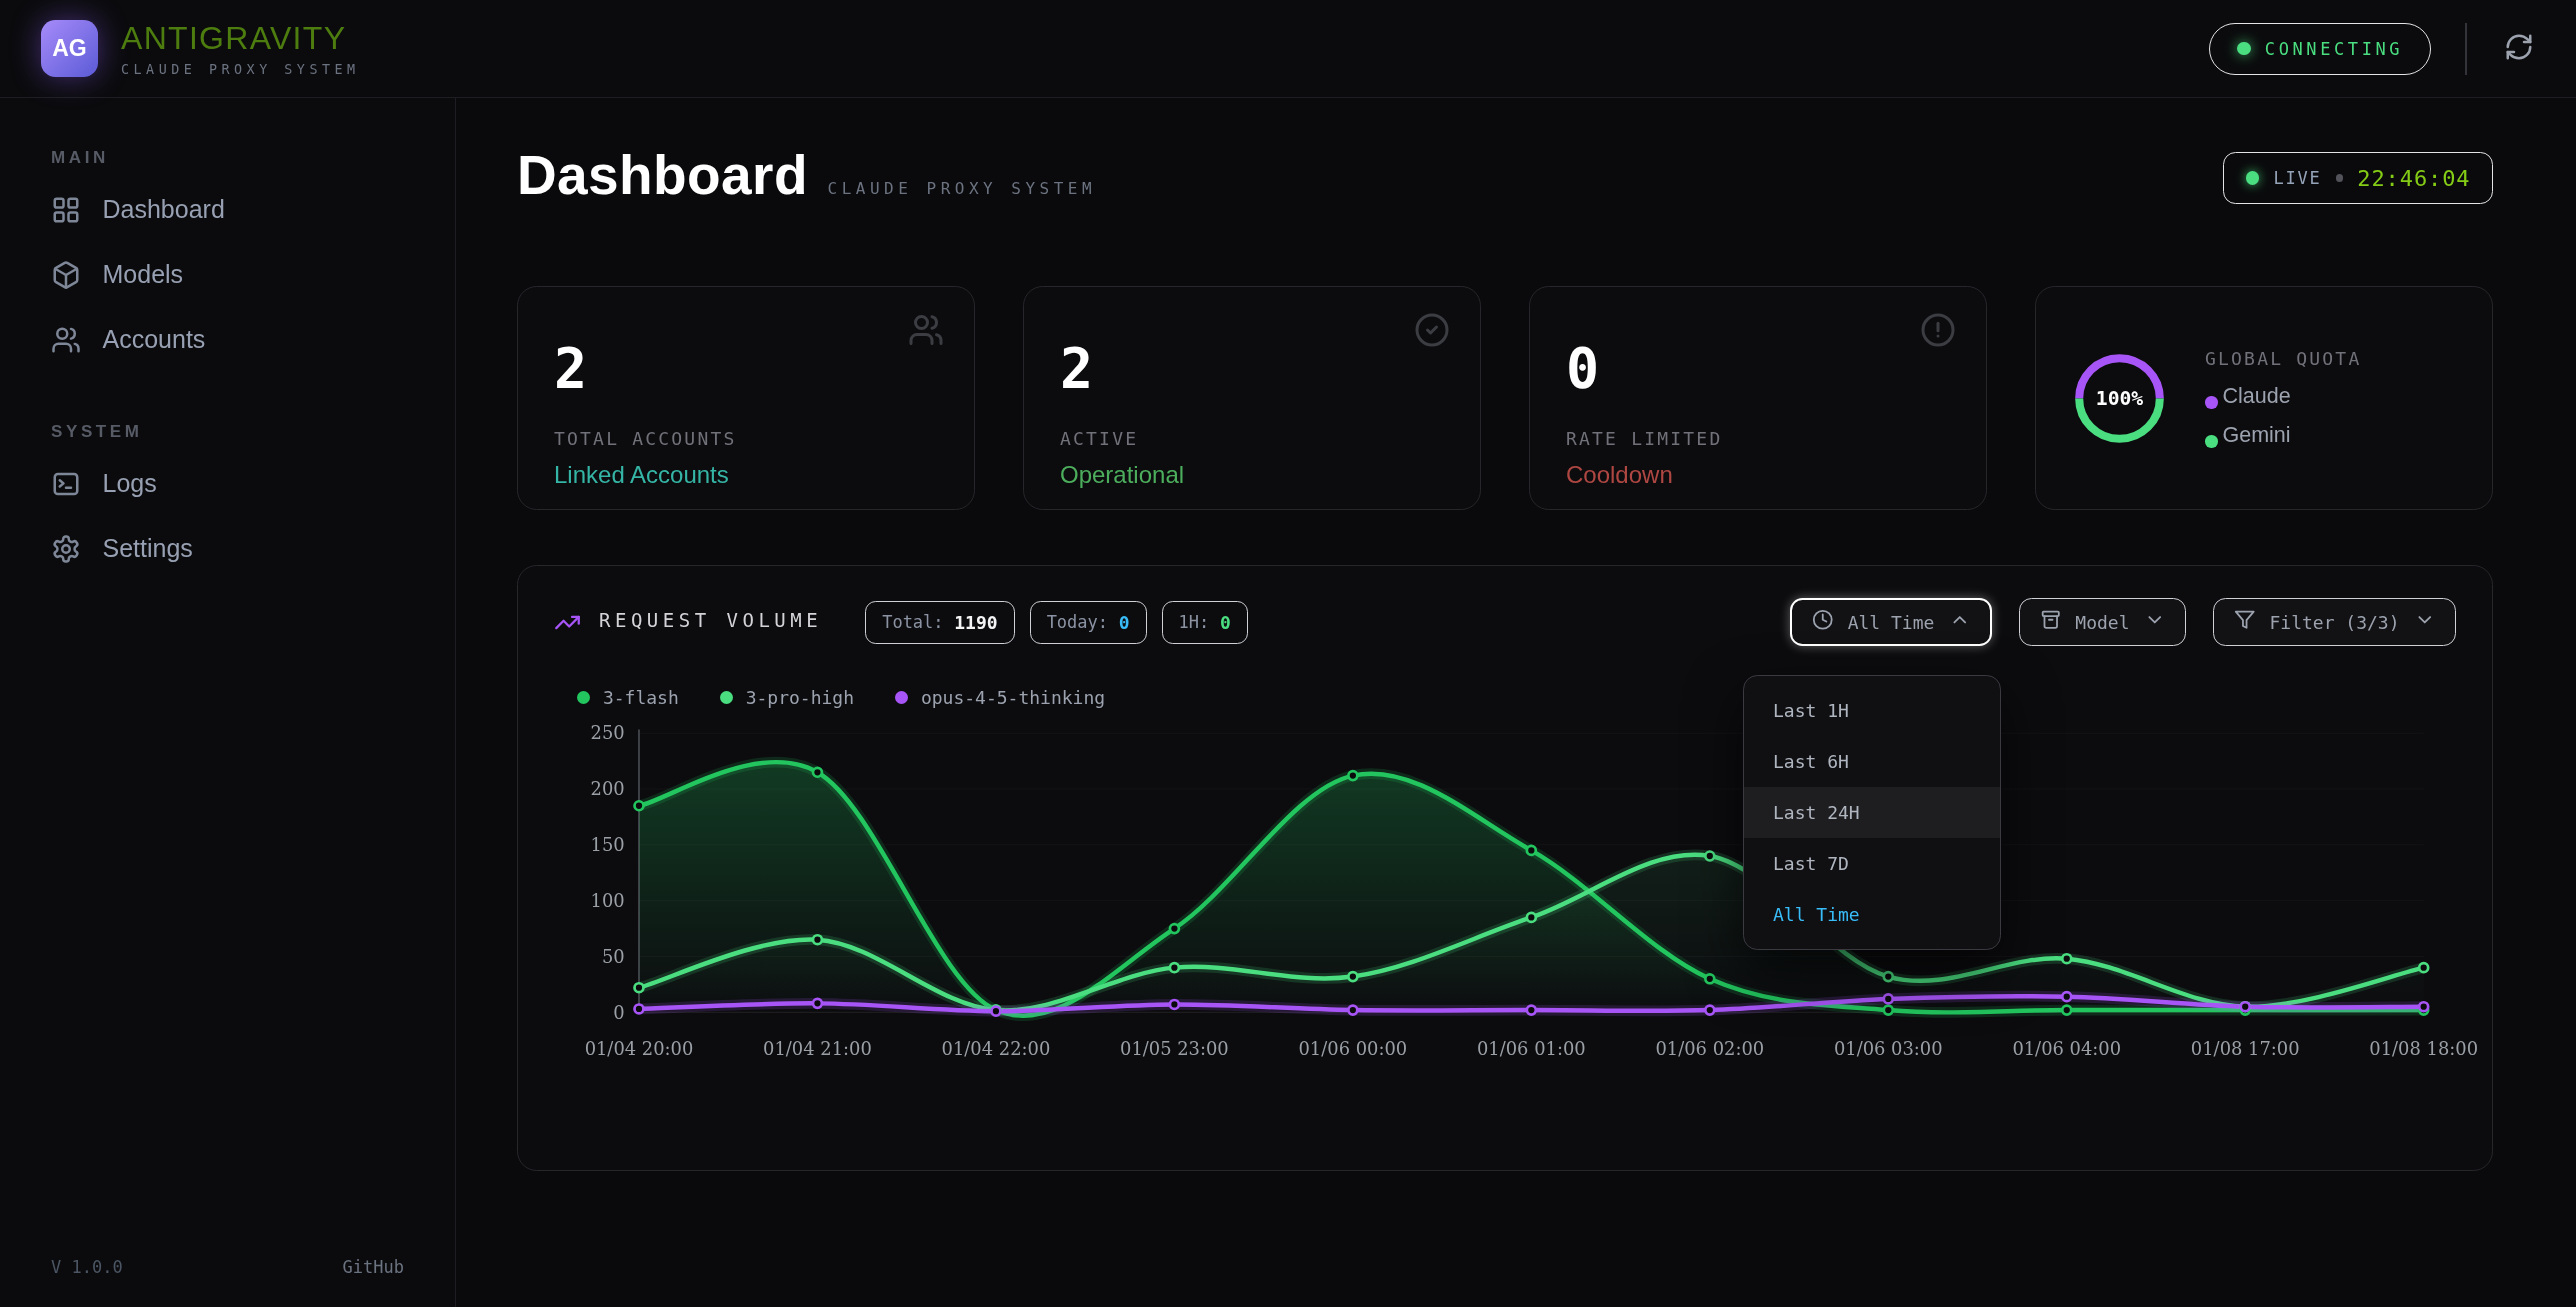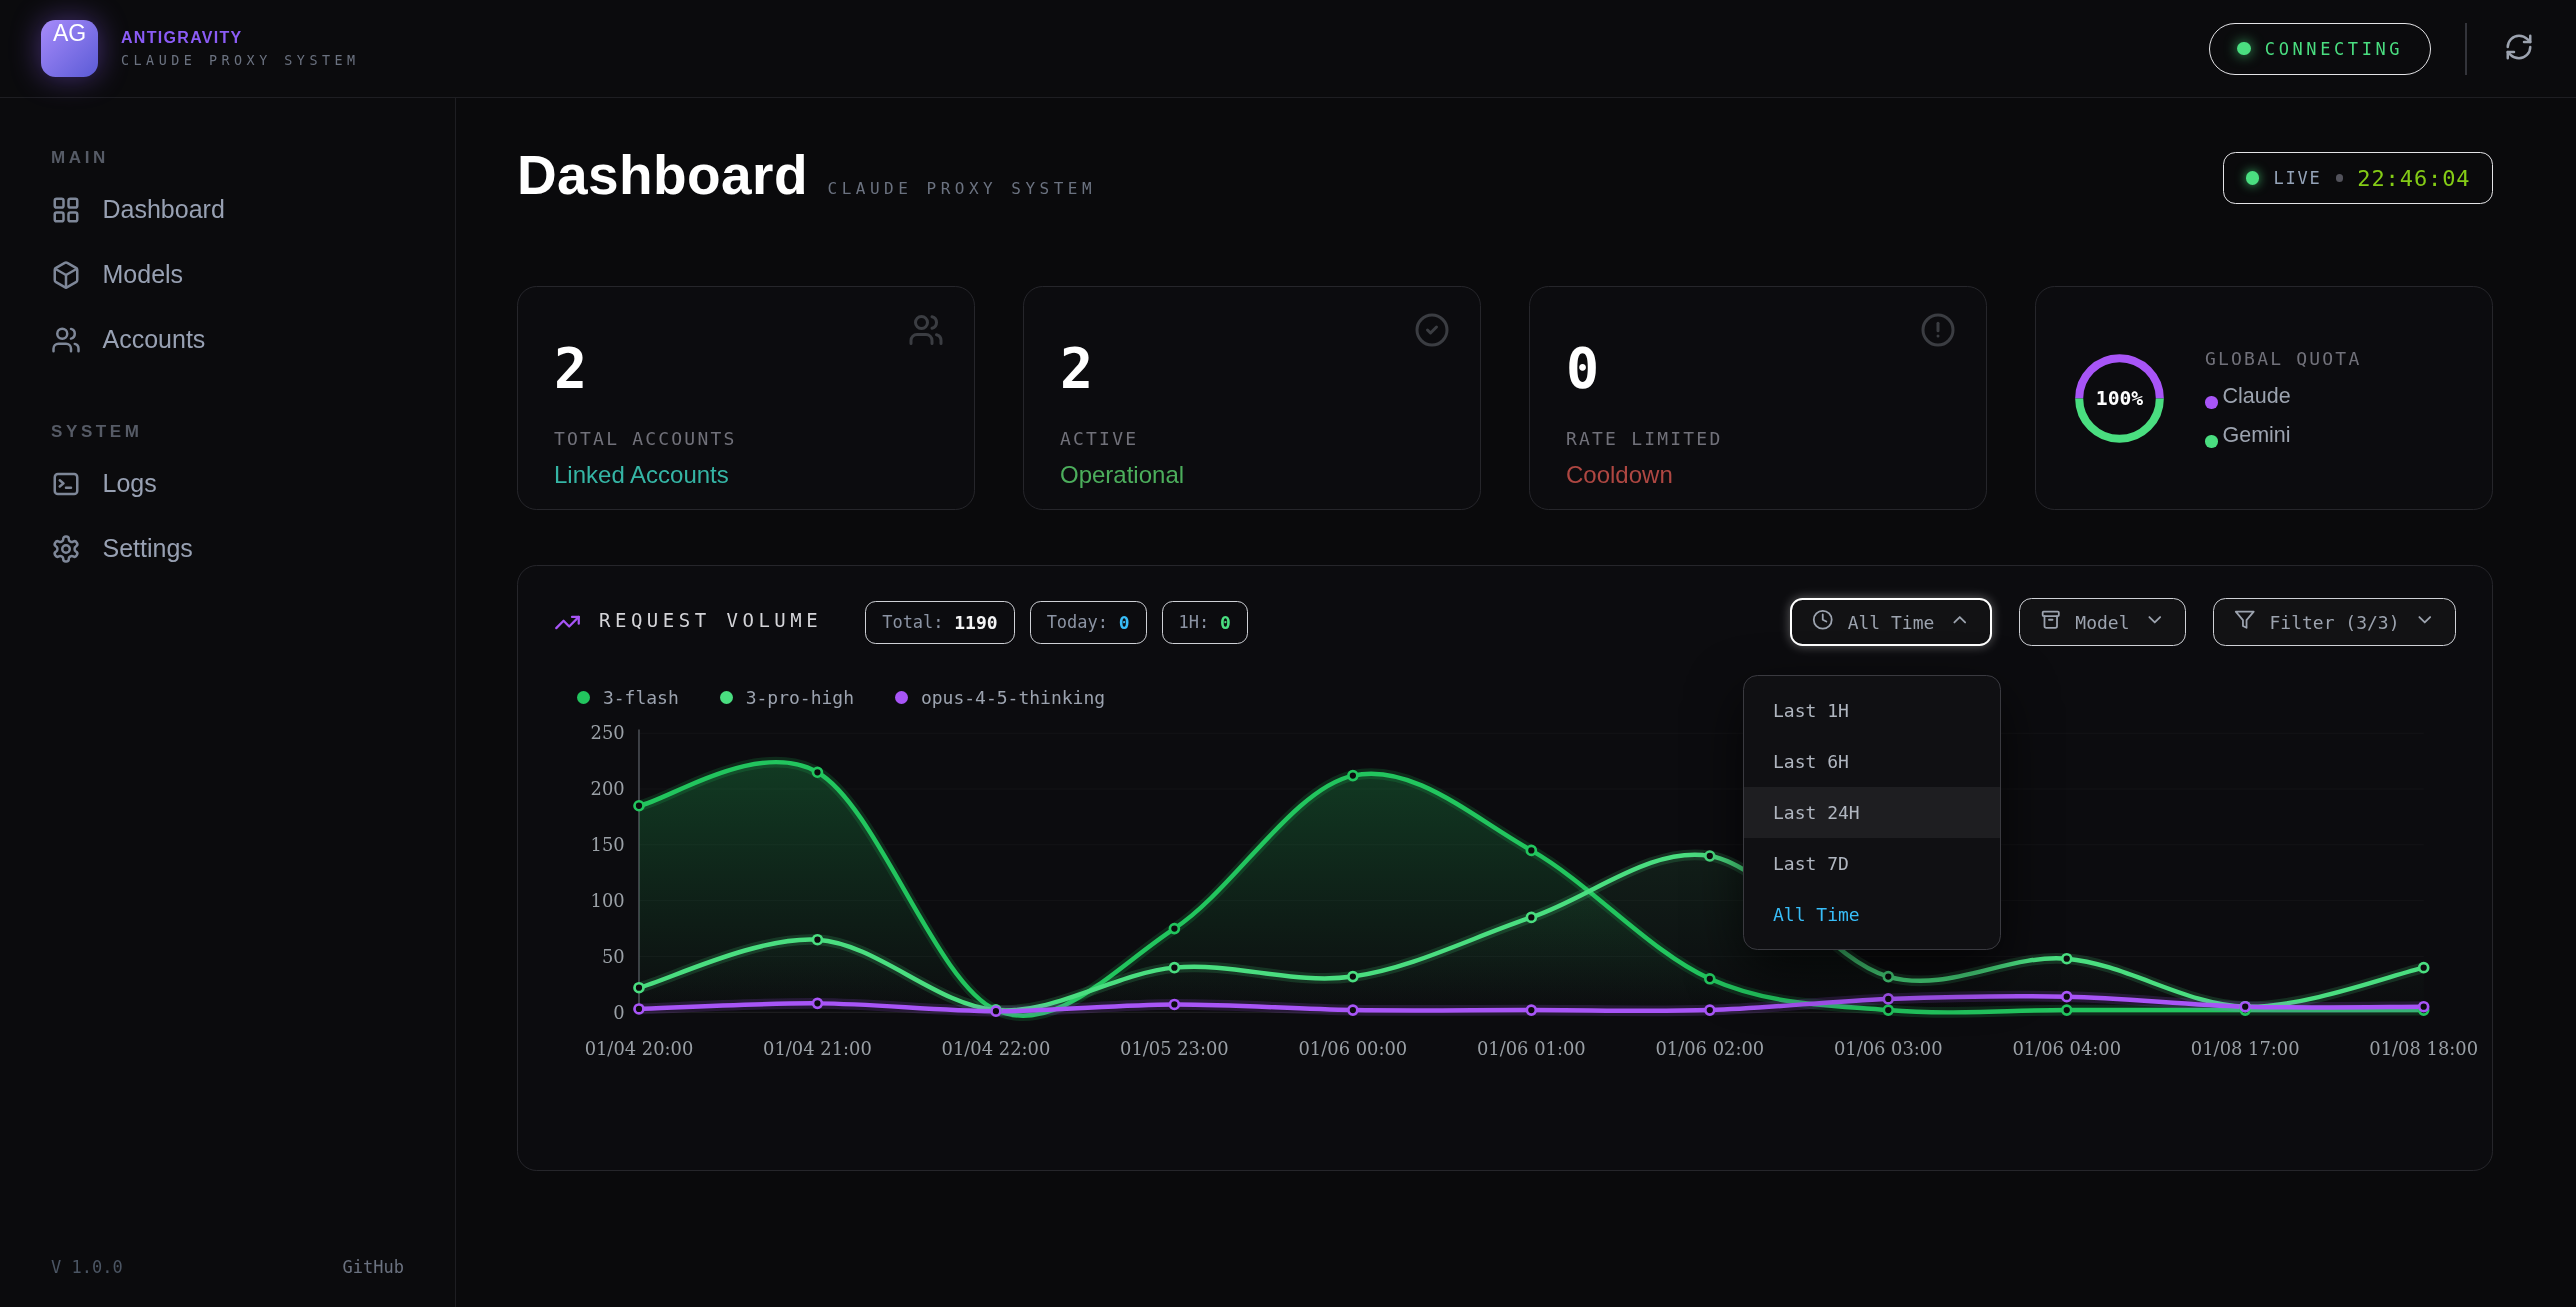--- a/index.html
+++ b/index.html
@@ -3,24 +3,24 @@
 <meta charset="utf-8">
 <style>
   * { margin:0; padding:0; box-sizing:border-box; }
   html,body { width:2576px; height:1308px; overflow:hidden; background:#0a0a0c; font-family:"Liberation Sans", sans-serif; }
   .mono { font-family:"DejaVu Sans Mono", monospace; }
 
   
   .topbar { position:absolute; left:0; top:0; width:2576px; height:98px; background:#0b0b0d;
             border-bottom:1.8px solid #1e1e22; display:flex; align-items:center; padding:0 39px 0 41px; z-index:30; }
   .logo-badge { width:57px; height:57px; border-radius:14.3px; background:linear-gradient(135deg,#a78bfa,#5b5bd6);
-                box-shadow:0 0 30px rgba(139,92,246,.45); display:flex; align-items:flex-start; justify-content:center;
-                color:#fff; font-weight:normal; font-size:23px; }
+                box-shadow:0 0 30px rgba(139,92,246,.45); display:flex; align-items:center; justify-content:center;
+                color:#fff; font-weight:bold; font-size:23px; }
   .brand-text { margin-left:23px; }
-  .brand-title { color:#8b5cf6; font-weight:bold; font-size:16px; letter-spacing:1.3px; }
+  .brand-title { color:#4d7c0f; font-weight:normal; font-size:32px; letter-spacing:1.3px; }
   .brand-sub { margin-top:5.4px; color:#6b7280; font-size:13.4px; letter-spacing:4.5px; font-family:"DejaVu Sans Mono", monospace; }
   .topbar-right { margin-left:auto; display:flex; align-items:center; gap:34px; }
   .conn-pill { display:flex; align-items:center; gap:14.3px; border:1.8px solid #e4e4e7; border-radius:894px;
                padding:0 27px; height:52px; }
   .conn-dot { width:13.4px; height:13.4px; border-radius:50%; background:#4ade80; box-shadow:0 0 12.5px rgba(74,222,128,.8); }
   .conn-label { color:#4ade80; font-size:17px; letter-spacing:3.6px; }
   .top-divider { width:1.8px; height:52px; background:#33343a; }
   .refresh-btn { width:36px; height:36px; color:#9ca3af; display:flex; align-items:center; justify-content:center; cursor:pointer; }
   .refresh-btn svg { width:30px; height:30px; }
 

